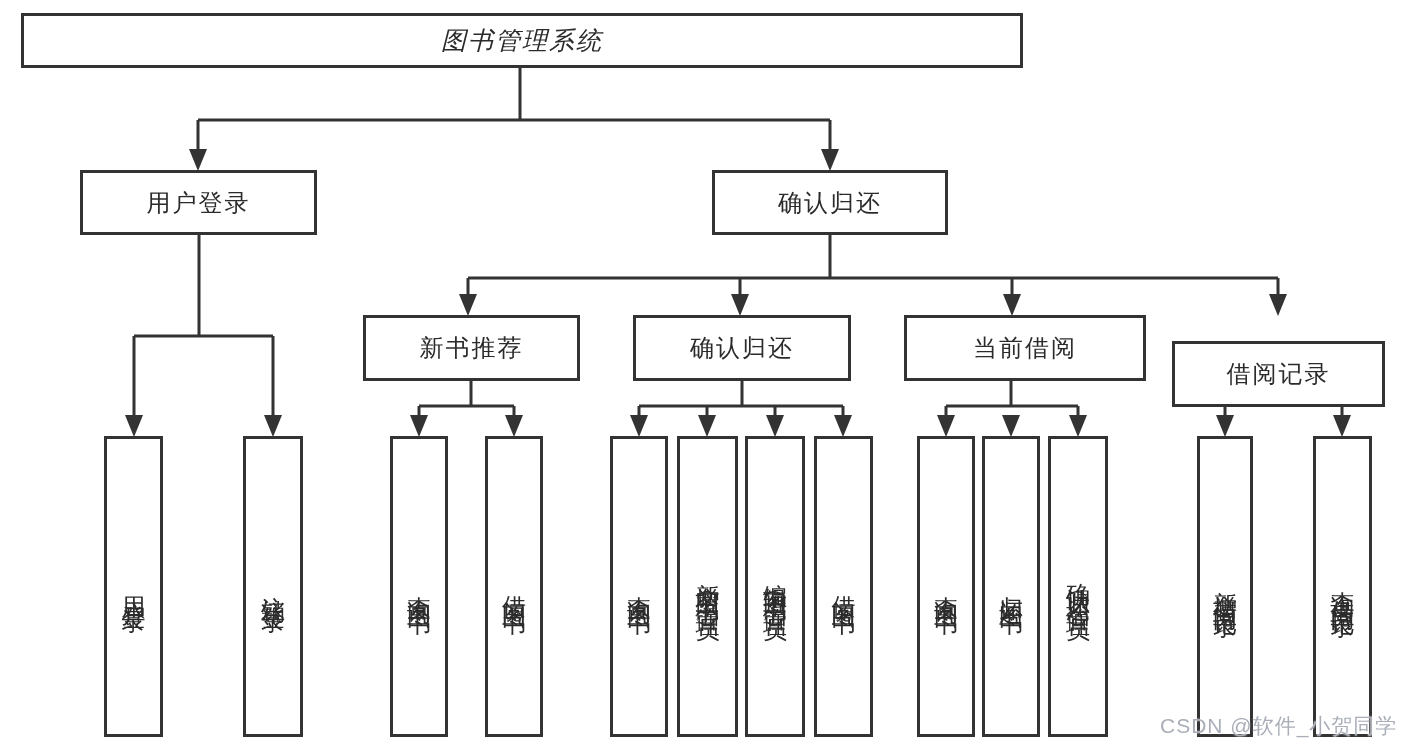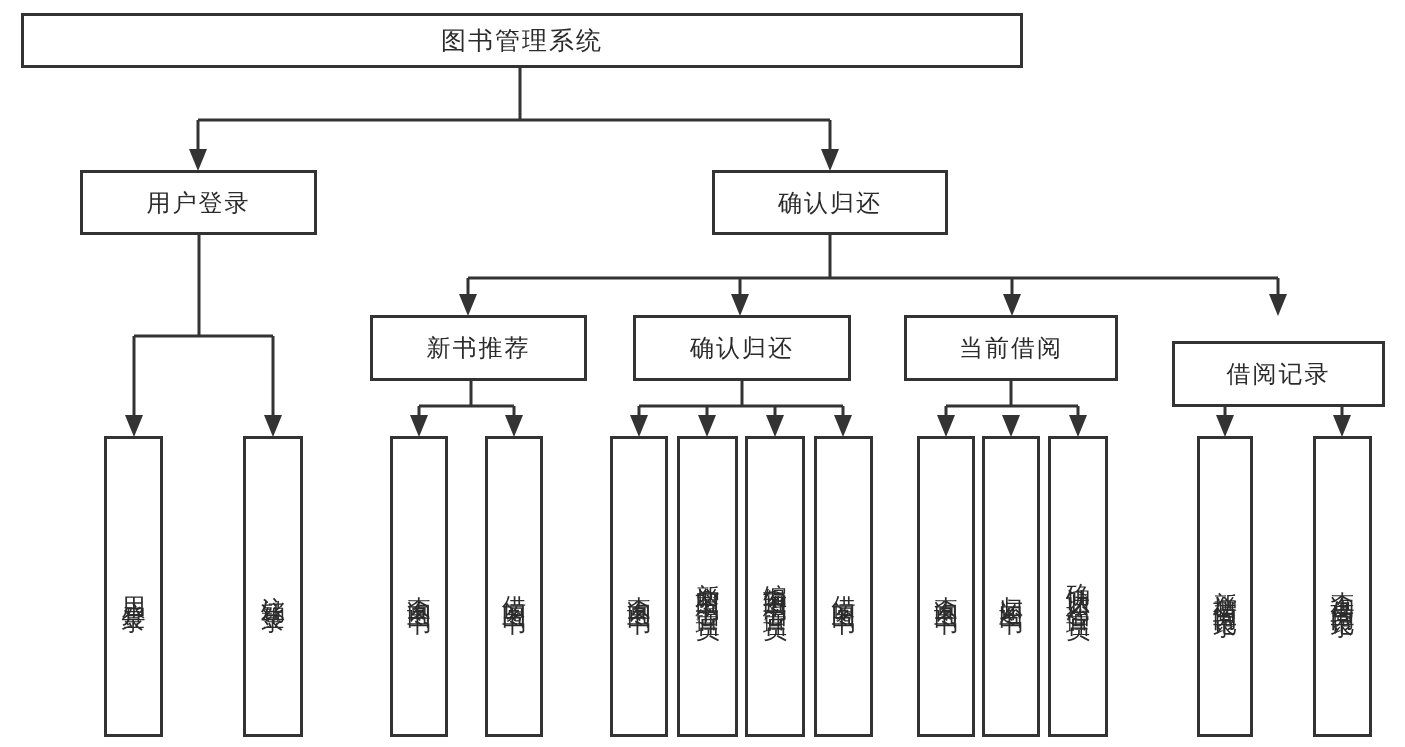--- a/index.html
+++ b/index.html
@@ -44,20 +44,21 @@
     align-items: center;
     justify-content: center;
   }
   .h-box {
     font-size: 24px;
     letter-spacing: 2px;
     white-space: nowrap;
   }
   .root-box {
     font-size: 25px;
+    font-style: italic;
   }
   .v-box {
     writing-mode: vertical-rl;
     text-orientation: upright;
     font-size: 24px;
     letter-spacing: 5px;
     line-height: 1;
   }
   #watermark {
     position: absolute;
@@ -124,37 +125,38 @@
       <polygon points="1216,415 1234,415 1225,437"></polygon>
       <polygon points="1333,415 1351,415 1342,437"></polygon>
     </g>
   </svg>
 
   <div class="box h-box root-box" style="left:21px; top:13px; width:1002px; height:55px;">图书管理系统</div>
 
   <div class="box h-box" style="left:80px; top:170px; width:237px; height:65px;">用户登录</div>
   <div class="box h-box" style="left:712px; top:170px; width:236px; height:65px;">确认归还</div>
 
-  <div class="box h-box" style="left:363px; top:315px; width:217px; height:66px;margin-left:7px;">新书推荐</div>
+  <div class="box h-box" style="left:363px; top:315px; width:217px; height:66px;">新书推荐</div>
   <div class="box h-box" style="left:633px; top:315px; width:218px; height:66px;">确认归还</div>
-  <div class="box h-box" style="left:904px; top:315px; width:214px; height:66px;">当前借阅</div>
+  <div class="box h-box" style="left:904px; top:315px; width:242px; height:66px;">当前借阅</div>
   <div class="box h-box" style="left:1172px; top:315px; width:213px; height:66px;margin-top:26px;">借阅记录</div>
 
   <div class="box v-box" style="left:104px; top:436px; width:59px; height:301px;">用户登录</div>
   <div class="box v-box" style="left:243px; top:436px; width:60px; height:301px;">注销登录</div>
 
   <div class="box v-box" style="left:390px; top:436px; width:58px; height:301px;">查询图书</div>
   <div class="box v-box" style="left:485px; top:436px; width:58px; height:301px;">借阅图书</div>
 
   <div class="box v-box" style="left:610px; top:436px; width:58px; height:301px;">查询图书</div>
   <div class="box v-box" style="left:677px; top:436px; width:61px; height:301px;">新增图书（管理员）</div>
   <div class="box v-box" style="left:745px; top:436px; width:60px; height:301px;">编辑图书（管理员）</div>
   <div class="box v-box" style="left:814px; top:436px; width:59px; height:301px;">借阅图书</div>
 
   <div class="box v-box" style="left:917px; top:436px; width:58px; height:301px;">查询图书</div>
   <div class="box v-box" style="left:982px; top:436px; width:58px; height:301px;">归还图书</div>
   <div class="box v-box" style="left:1048px; top:436px; width:60px; height:301px;">确认归还（管理员）</div>
 
   <div class="box v-box" style="left:1197px; top:436px; width:56px; height:301px;">新增借阅记录</div>
   <div class="box v-box" style="left:1313px; top:436px; width:59px; height:301px;">查询借阅记录</div>
 
+  <div id="watermark">CSDN @软件_小贺同学</div>
 
 </div>
 
 </body></html>

